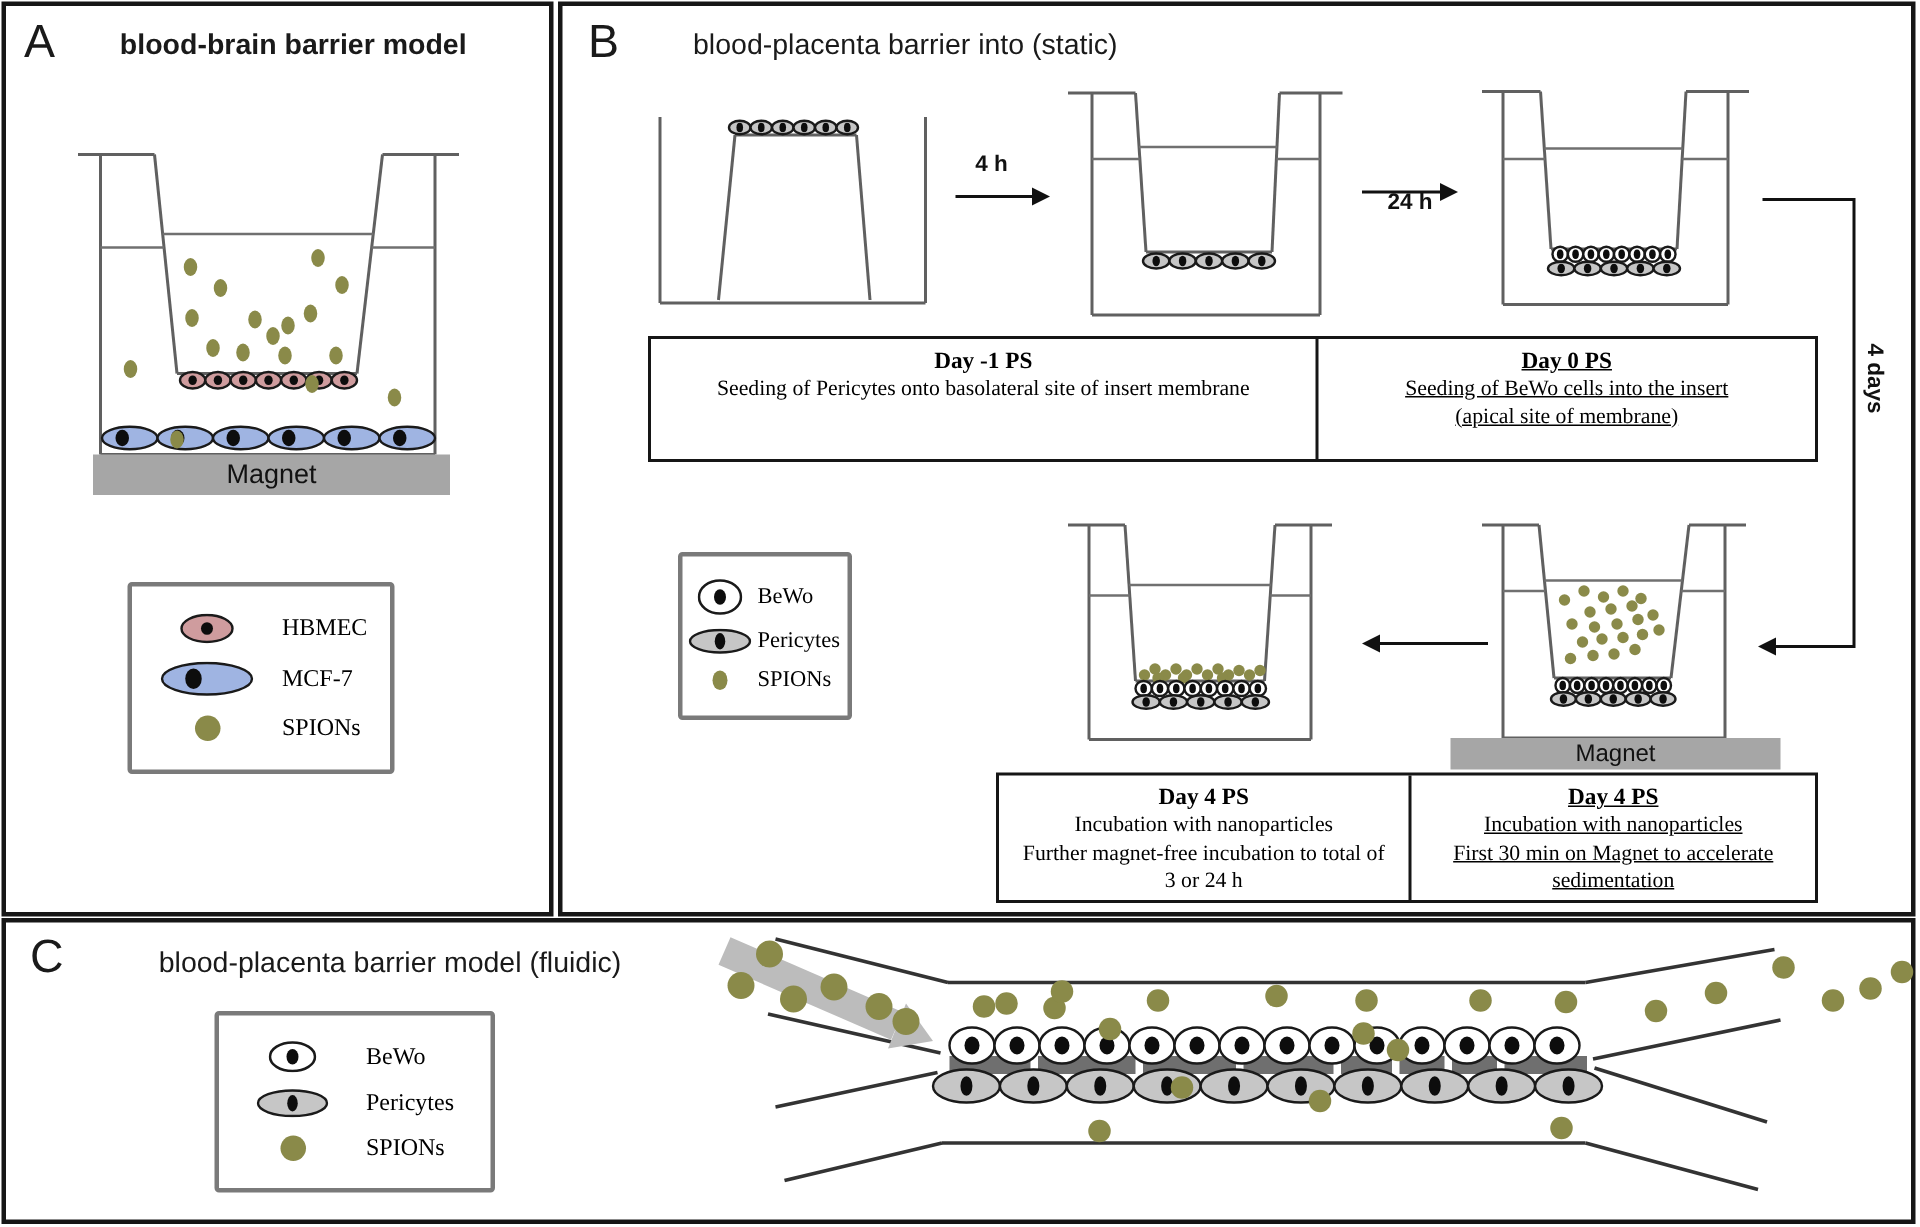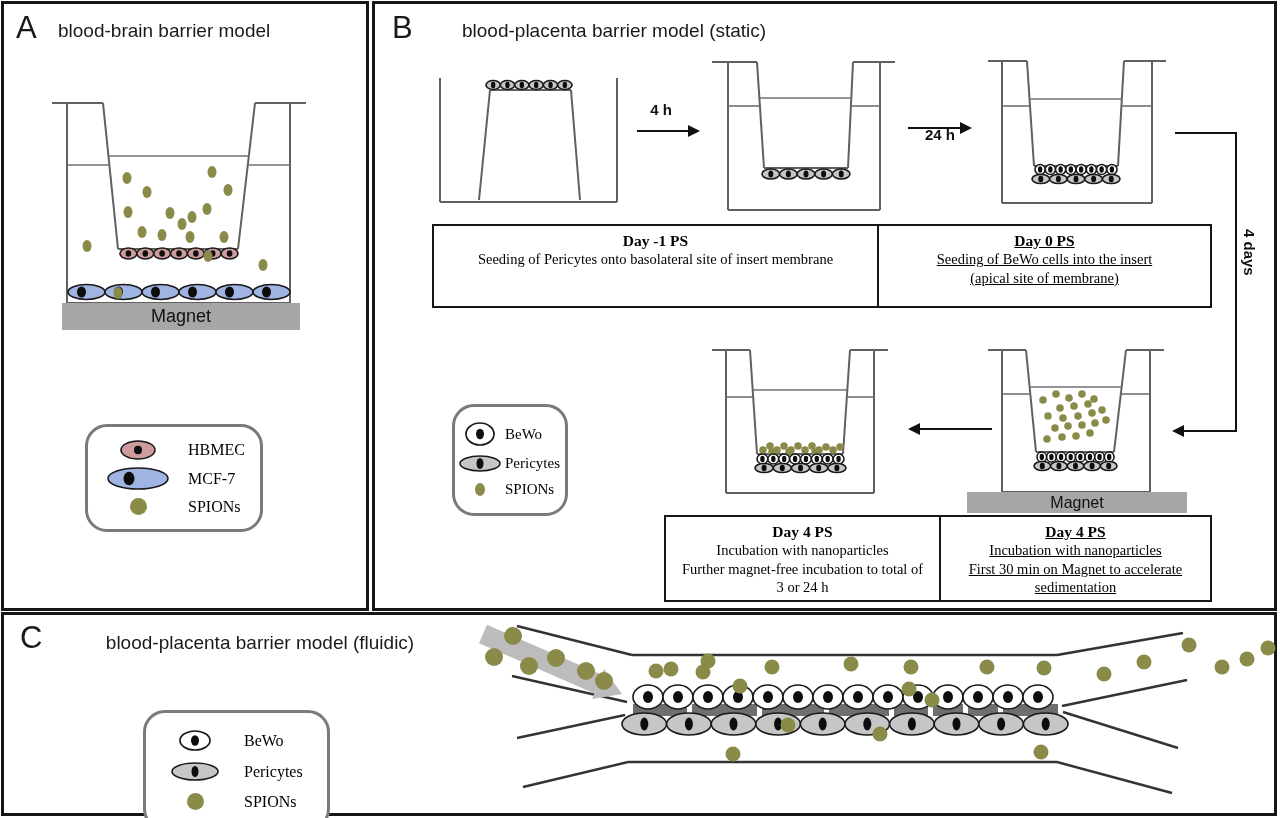--- a/index.html
+++ b/index.html
@@ -11,22 +11,22 @@
   .ptitle{font-size:19px;color:#1a1a1a;white-space:nowrap;}
   .steplab{position:absolute;z-index:3;font-weight:700;font-size:15px;color:#111;text-align:center;}
   .vert{writing-mode:vertical-rl;}
   .magnet{position:absolute;z-index:4;display:flex;align-items:center;justify-content:center;
           font-family:Liberation Sans, sans-serif;color:#111;}
   .dbox{position:absolute;z-index:3;display:flex;border:2px solid #161616;background:#fff;
         font-family:"Liberation Serif",serif;color:#000;text-align:center;box-sizing:border-box;}
   .dcell{box-sizing:border-box;padding-top:5px;font-size:14.5px;line-height:18.5px;}
   .dcell.b{border-left:2px solid #161616;text-decoration:underline;}
   .dtitle{font-weight:700;font-size:15.5px;line-height:19px;}
-  .legend{position:absolute;z-index:3;border:3px solid #7a7a7a;border-radius:22px;background:#fff;
-          box-sizing:border-box;display:flex;flex-direction:column;justify-content:space-evenly;padding:6px 0;margin-top:36px;}
+  .legend{position:absolute;z-index:3;border:3px solid #7a7a7a;border-radius:3px;background:#fff;
+          box-sizing:border-box;display:flex;flex-direction:column;justify-content:space-evenly;padding:6px 0;}
   .lrow{display:flex;align-items:center;}
   .licon{display:flex;justify-content:center;align-items:center;}
   .licon svg{display:block;}
   .llab{font-family:"Liberation Serif",serif;color:#000;}
   .legend.la .licon{width:100px;} .legend.la .llab{font-size:16px;}
   .legend.lb .licon{width:50px;}  .legend.lb .llab{font-size:15px;}
   .legend.lc .licon{width:98px;}  .legend.lc .llab{font-size:16px;}
 </style>
 </head>
 <body>
@@ -439,24 +439,24 @@
         <ellipse cx="1104" cy="674" rx="7.5" ry="7.5" fill="#8a8a49" stroke="none" stroke-width="0"></ellipse>
         <ellipse cx="1144" cy="662" rx="7.5" ry="7.5" fill="#8a8a49" stroke="none" stroke-width="0"></ellipse>
         <ellipse cx="1189" cy="645" rx="7.5" ry="7.5" fill="#8a8a49" stroke="none" stroke-width="0"></ellipse>
         <ellipse cx="1222" cy="667" rx="7.5" ry="7.5" fill="#8a8a49" stroke="none" stroke-width="0"></ellipse>
         <ellipse cx="1247" cy="659" rx="7.5" ry="7.5" fill="#8a8a49" stroke="none" stroke-width="0"></ellipse>
         <ellipse cx="1268" cy="648" rx="7.5" ry="7.5" fill="#8a8a49" stroke="none" stroke-width="0"></ellipse>
       </g>
     </svg>
 
   <div class="ov letter" style="left:16px;top:12px;">A</div>
-  <div class="ov ptitle" style="left:58px;top:20px;width:275px;text-align:left;">blood-brain barrier model</div>
+  <div class="ov ptitle" style="left:58px;top:20px;width:275px;text-align:center;font-weight:bold;">blood-brain barrier model</div>
   <div class="magnet" style="left: 62px; top: 303px; width: 238px; height: 27px; font-size: 18px; background: rgb(166, 166, 166);">Magnet</div>
 
-  <div class="legend la" style="left:85px;top:388px;width:178px;height:108px;">
+  <div class="legend la" style="left:85px;top:388px;width:178px;height:128px;">
     <div class="lrow">
       <span class="licon">
           <svg width="36" height="20" viewBox="0 0 36 20">
             <ellipse cx="18" cy="10" rx="17" ry="9" fill="#cf9c9e" stroke="#1a1a1a" stroke-width="1.6"></ellipse>
             <ellipse cx="18" cy="10" rx="4" ry="4.2" fill="#0d0d0d"></ellipse>
           </svg>
         </span>
       <span class="llab">HBMEC</span>
     </div>
     <div class="lrow">
@@ -472,21 +472,21 @@
       <span class="licon">
           <svg width="19" height="19" viewBox="0 0 19 19">
             <ellipse cx="9.5" cy="9.5" rx="8.5" ry="8.5" fill="#8a8a49"></ellipse>
           </svg>
         </span>
       <span class="llab">SPIONs</span>
     </div>
   </div>
 
   <div class="ov letter" style="left:392px;top:12px;">B</div>
-  <div class="ov ptitle" style="left:462px;top:20px;">blood-placenta barrier model (static)</div>
+  <div class="ov ptitle" style="left:462px;top:20px;">blood-placenta barrier into (static)</div>
 
   <div class="steplab" style="left:626px;top:101px;width:70px;">4 h</div>
   <div class="steplab" style="left:905px;top:99px;width:70px;margin-top:27px;">24 h</div>
   <div class="steplab vert" style="left:1241px;top:229px;">4 days</div>
 
   <div class="dbox" style="left:432px;top:224px;width:780px;height:84px;">
     <div class="dcell" style="width:443px;">
       <div class="dtitle">Day -1 PS</div>
       <div>Seeding of Pericytes onto basolateral site of insert membrane</div>
     </div>

